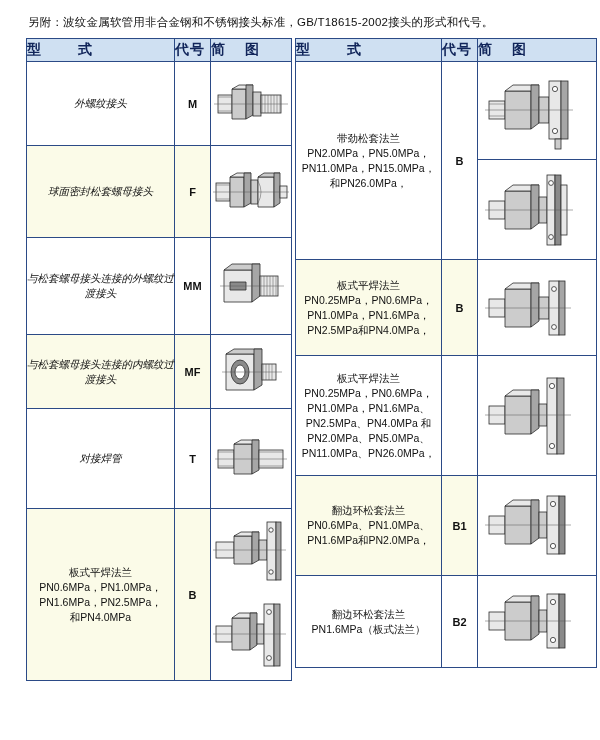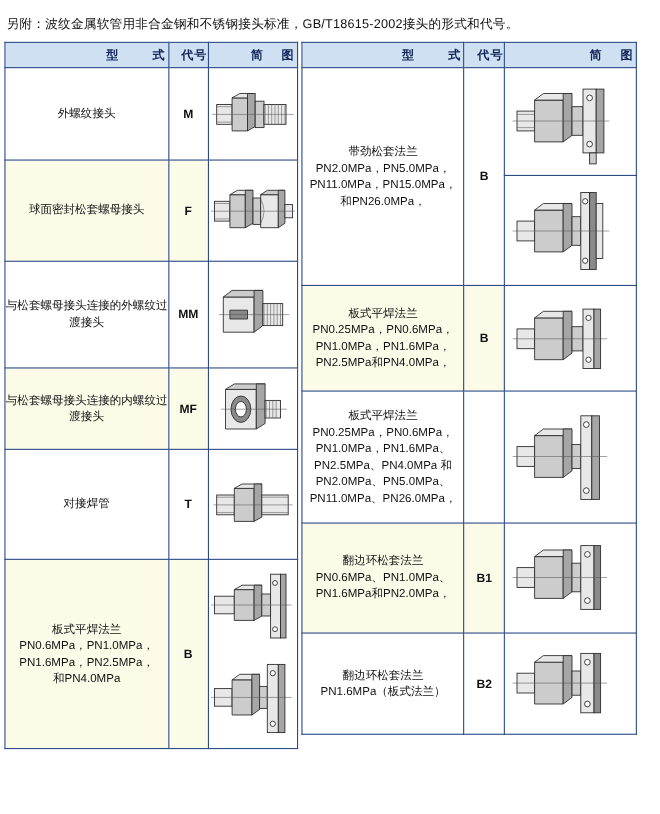--- a/index.html
+++ b/index.html
@@ -12,21 +12,21 @@
     background: #ffffff;
     font-family: "Liberation Sans", sans-serif;
     color: #1a1a1a;
     overflow: hidden;
   }
   .page {
     position: relative;
     width: 600px;
     height: 740px;
     box-sizing: border-box;
-    padding: 12px 14px 0 4px;
+    padding: 12px 14px 0 26px;
   }
   .caption {
     font-size: 11.5px;
     line-height: 16px;
     color: #111;
     margin: 2px 0 8px 2px;
     letter-spacing: 0.2px;
     white-space: nowrap;
   }
   .tables {
@@ -43,41 +43,41 @@
   table.spec.left { width: 267px; }
   table.spec.right { width: 305px; margin-left: 3px; }
   table.spec th, table.spec td {
     border: 1px solid #2b4a86;
     vertical-align: middle;
     padding: 0;
   }
   thead th {
     background: #cfe0f2;
     height: 22px;
-    font-size: 11px;
+    font-size: 14px;
     font-weight: bold;
     color: #11255a;
-    text-align: right;
+    text-align: left;
     letter-spacing: 3px;
   }
   thead th.code-h { letter-spacing: 1px; margin-left: 41px; }
   .c-type { width: 148px; }
   .c-code { width: 36px; }
   .c-fig  { width: 81px; }
   .rc-type { width: 146px; }
   .rc-code { width: 36px; }
   .rc-fig  { width: 119px; }
 
   td.type {
     padding: 5px 7px;
     font-size: 10.5px;
     line-height: 15px;
     color: #111;
   }
-  td.type.center { text-align: center; }
+  td.type.center { text-align: center; font-style: italic; }
   td.type.left { text-align: center; }
   td.code {
     text-align: center;
     font-size: 11px;
     font-weight: bold;
     color: #111;
   }
   td.fig {
     text-align: center;
     background: #ffffff;

